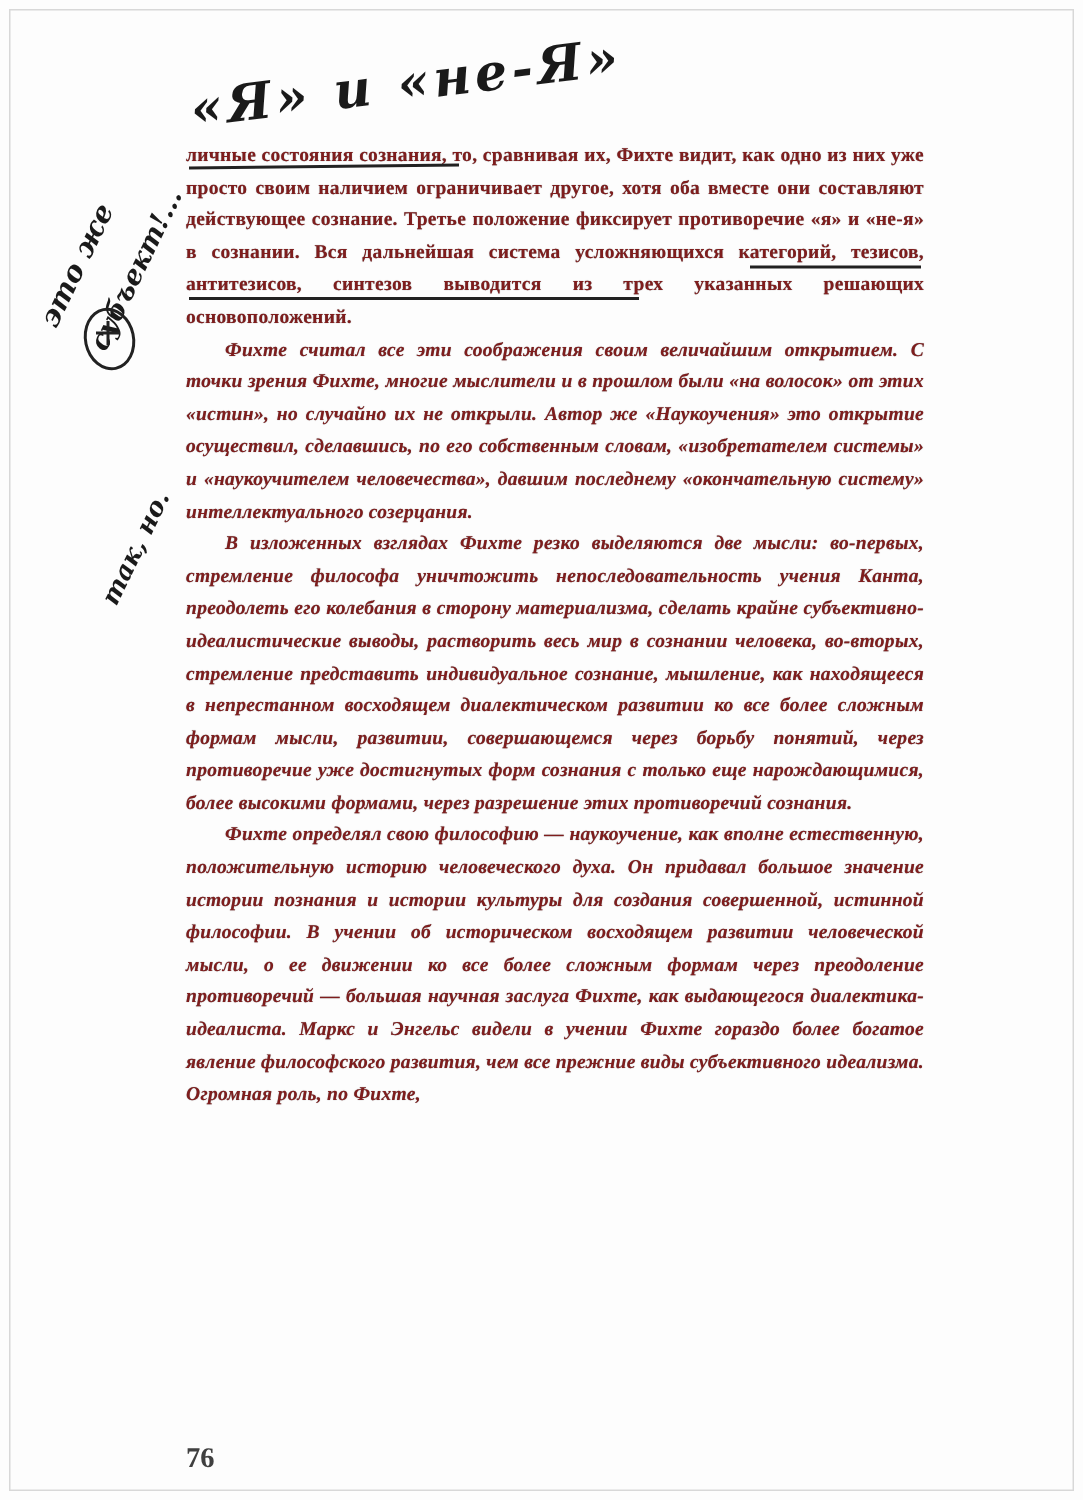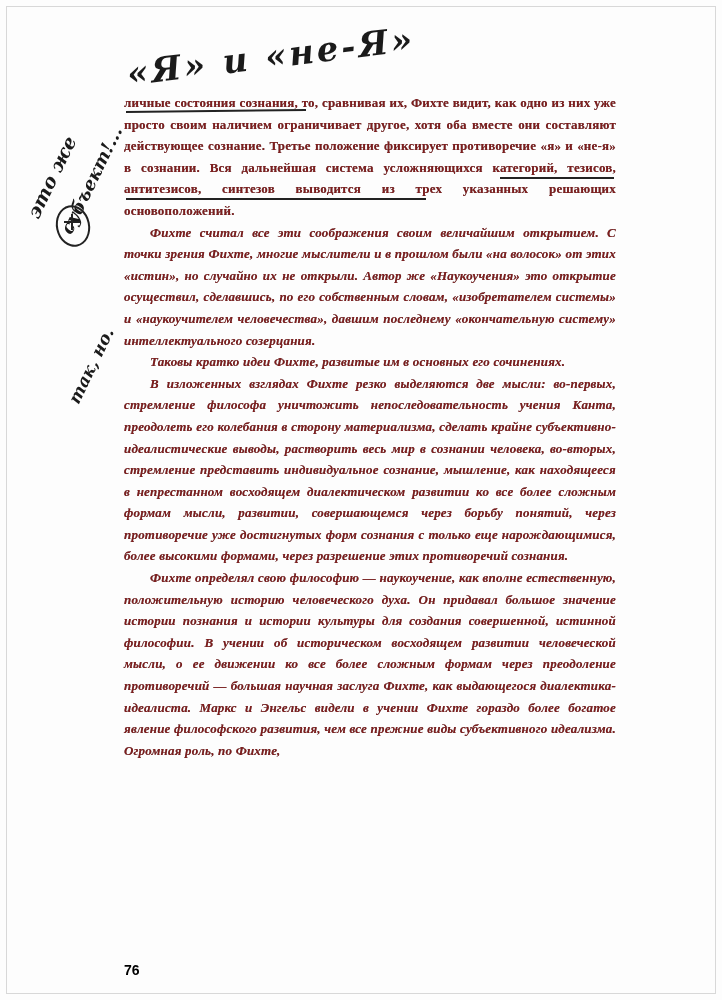--- a/index.html
+++ b/index.html
@@ -148,37 +148,36 @@
   #hand-underline-3 {
     left: 500px;
     top: 177px;
     width: 114px;
     height: 2px;
   }
   .page-number {
     position: absolute;
     left: 124px;
     top: 962px;
-    font-size: 14px;
+    font-size: 19px;
     font-weight: 700;
-    font-family: Liberation Sans, sans-serif;
-    color: #000000;
+    font-family: Liberation Serif, serif;
+    color: #404040;
   }
 </style>
 </head>
 <body>
 
 <div class="page">
 
   <div class="scan-frame"></div>
 
   <div class="text-column">
     <p class="para">личные состояния сознания, то, сравнивая их, Фихте видит, как одно из них уже просто своим наличием ограничивает другое, хотя оба вместе они составляют действующее сознание. Третье положение фиксирует противоречие «я» и «не-я» в сознании. Вся дальнейшая система усложняющихся категорий, тезисов, антитезисов, синтезов выводится из трех указанных решающих основоположений.</p>
     <p class="para indent">Фихте считал все эти соображения своим величайшим открытием. С точки зрения Фихте, многие мыслители и в прошлом были «на волосок» от этих «истин», но случайно их не открыли. Автор же «Наукоучения» это открытие осуществил, сделавшись, по его собственным словам, «изобретателем системы» и «наукоучителем человечества», давшим последнему «окончательную систему» интеллектуального созерцания.</p>
-    <p class="para indent">Таковы кратко идеи Фихте, развитые им в основных его сочинениях.</p>
     <p class="para indent">В изложенных взглядах Фихте резко выделяются две мысли: во-первых, стремление философа уничтожить непоследовательность учения Канта, преодолеть его колебания в сторону материализма, сделать крайне субъективно-идеалистические выводы, растворить весь мир в сознании человека, во-вторых, стремление представить индивидуальное сознание, мышление, как находящееся в непрестанном восходящем диалектическом развитии ко все более сложным формам мысли, развитии, совершающемся через борьбу понятий, через противоречие уже достигнутых форм сознания с только еще нарождающимися, более высокими формами, через разрешение этих противоречий сознания.</p>
     <p class="para indent">Фихте определял свою философию — наукоучение, как вполне естественную, положительную историю человеческого духа. Он придавал большое значение истории познания и истории культуры для создания совершенной, истинной философии. В учении об историческом восходящем развитии человеческой мысли, о ее движении ко все более сложным формам через преодоление противоречий — большая научная заслуга Фихте, как выдающегося диалектика-идеалиста. Маркс и Энгельс видели в учении Фихте гораздо более богатое явление философского развития, чем все прежние виды субъективного идеализма. Огромная роль, по Фихте,</p>
   </div>
 
   <div class="hand" id="hand-title">«Я» и «не-Я»</div>
   <div class="hand" id="hand-margin-1">это же</div>
   <div class="hand" id="hand-margin-2">субъект!...</div>
   <div class="hand" id="hand-margin-3">так, но.</div>
 
   <div class="hand-circle"></div>

